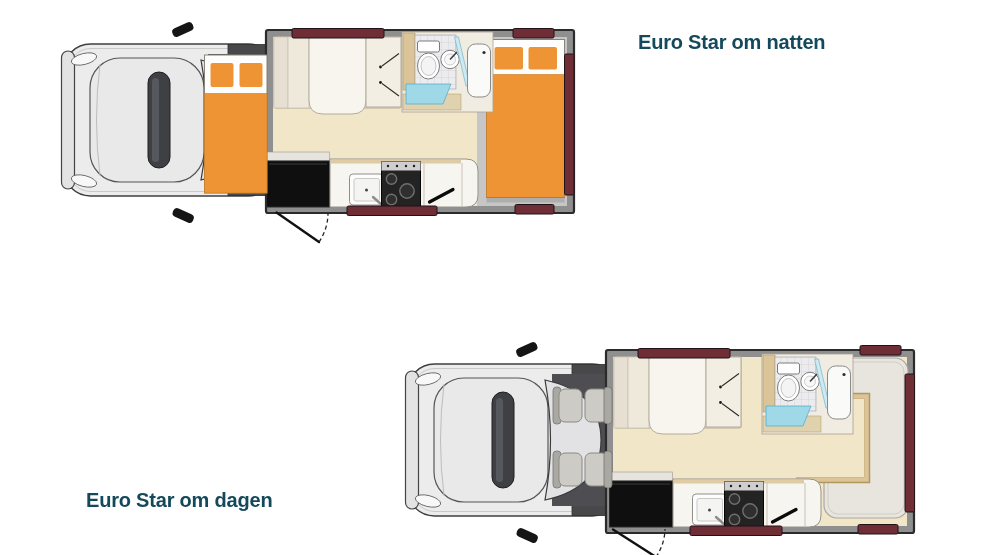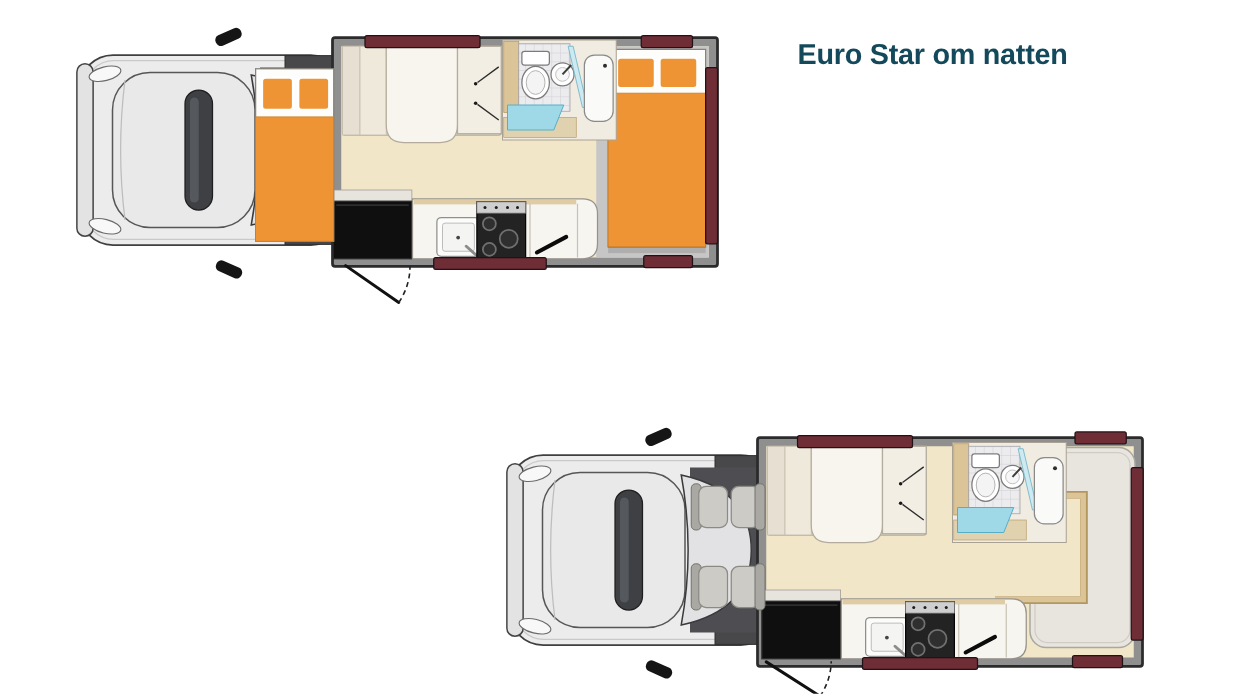--- a/index.html
+++ b/index.html
@@ -4,21 +4,21 @@
 <style>
   html,body{margin:0;padding:0;}
   .stage{
     position:relative;width:991px;height:555px;overflow:hidden;
     background:var(--background,#fff);
     font-family:"Liberation Sans",sans-serif;
   }
   .plan-title{
     position:absolute;
     color:var(--title-text,#14495c);
-    font-weight:700;font-size:23px;line-height:1.1;letter-spacing:-0.2px;
+    font-weight:700;font-size:20px;line-height:1.1;letter-spacing:-0.2px;
     white-space:nowrap;
   }
   #title-night{left:638px;top:31px;}
   #title-day{left:86px;top:489px;}
   svg{position:absolute;left:0;top:0;}
   .wallbox{fill:var(--wall-gray,#8f8f8f);stroke:var(--wall-dark,#2b2b2b);stroke-width:2.2;}
   .floorC{fill:var(--floor-cream,#f2e6c9);}
   .rearG{fill:var(--rear-floor-gray,#c4c4c4);}
   .loungeF{fill:var(--lounge-gray,#e8e5df);stroke:#a9a7a1;stroke-width:1.2;}
   .win{fill:var(--window-maroon,#6f2d35);stroke:#201318;stroke-width:1;}
@@ -183,14 +183,15 @@
     <rect x="858" y="524.5" width="40" height="9.5" rx="1.5" class="win"></rect>
 
     <g>
       <path d="M613,529.5 L656,557" stroke="#111111" stroke-width="2.4" stroke-linecap="round" fill="none"></path>
       <path d="M656,557 A51,51 0 0 0 665,529" stroke="#222222" stroke-width="1.3" stroke-dasharray="4 3" fill="none"></path>
     </g>
   </g>
 </svg>
 
 <div id="title-night" class="plan-title">Euro Star om natten</div>
+<div id="title-day" class="plan-title">Euro Star om dagen</div>
 
 </div>
 
 </body></html>

